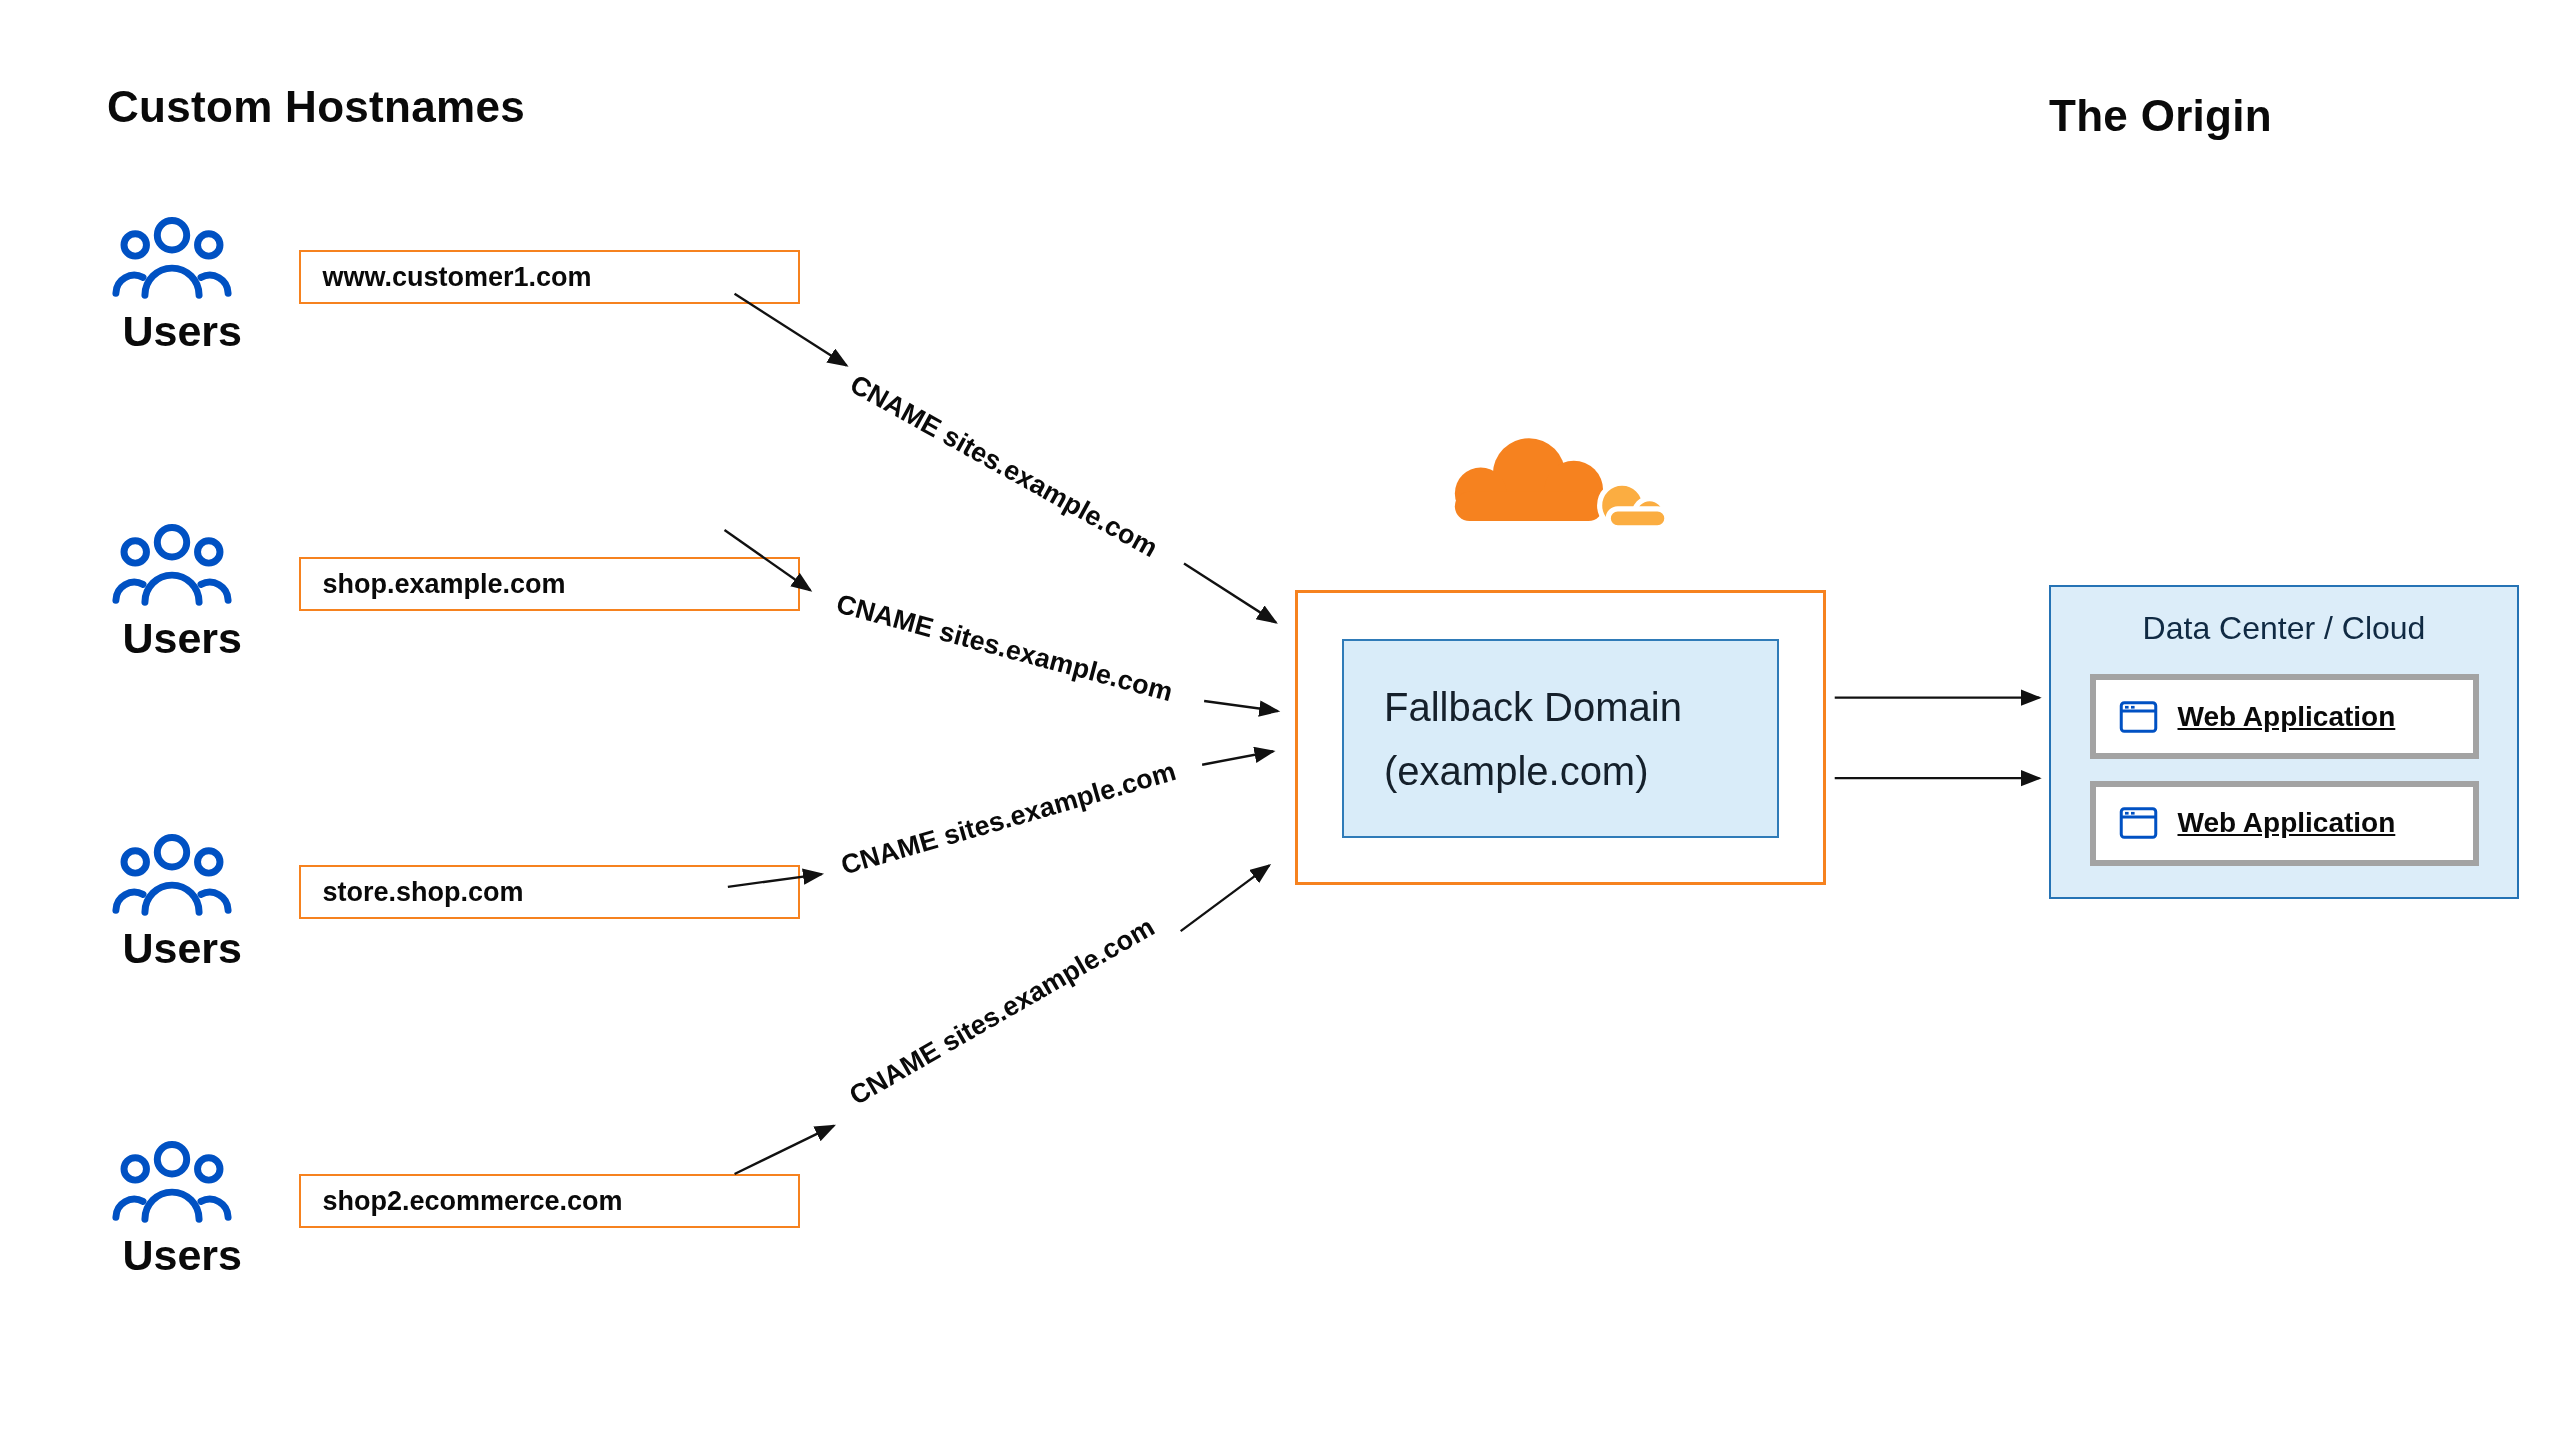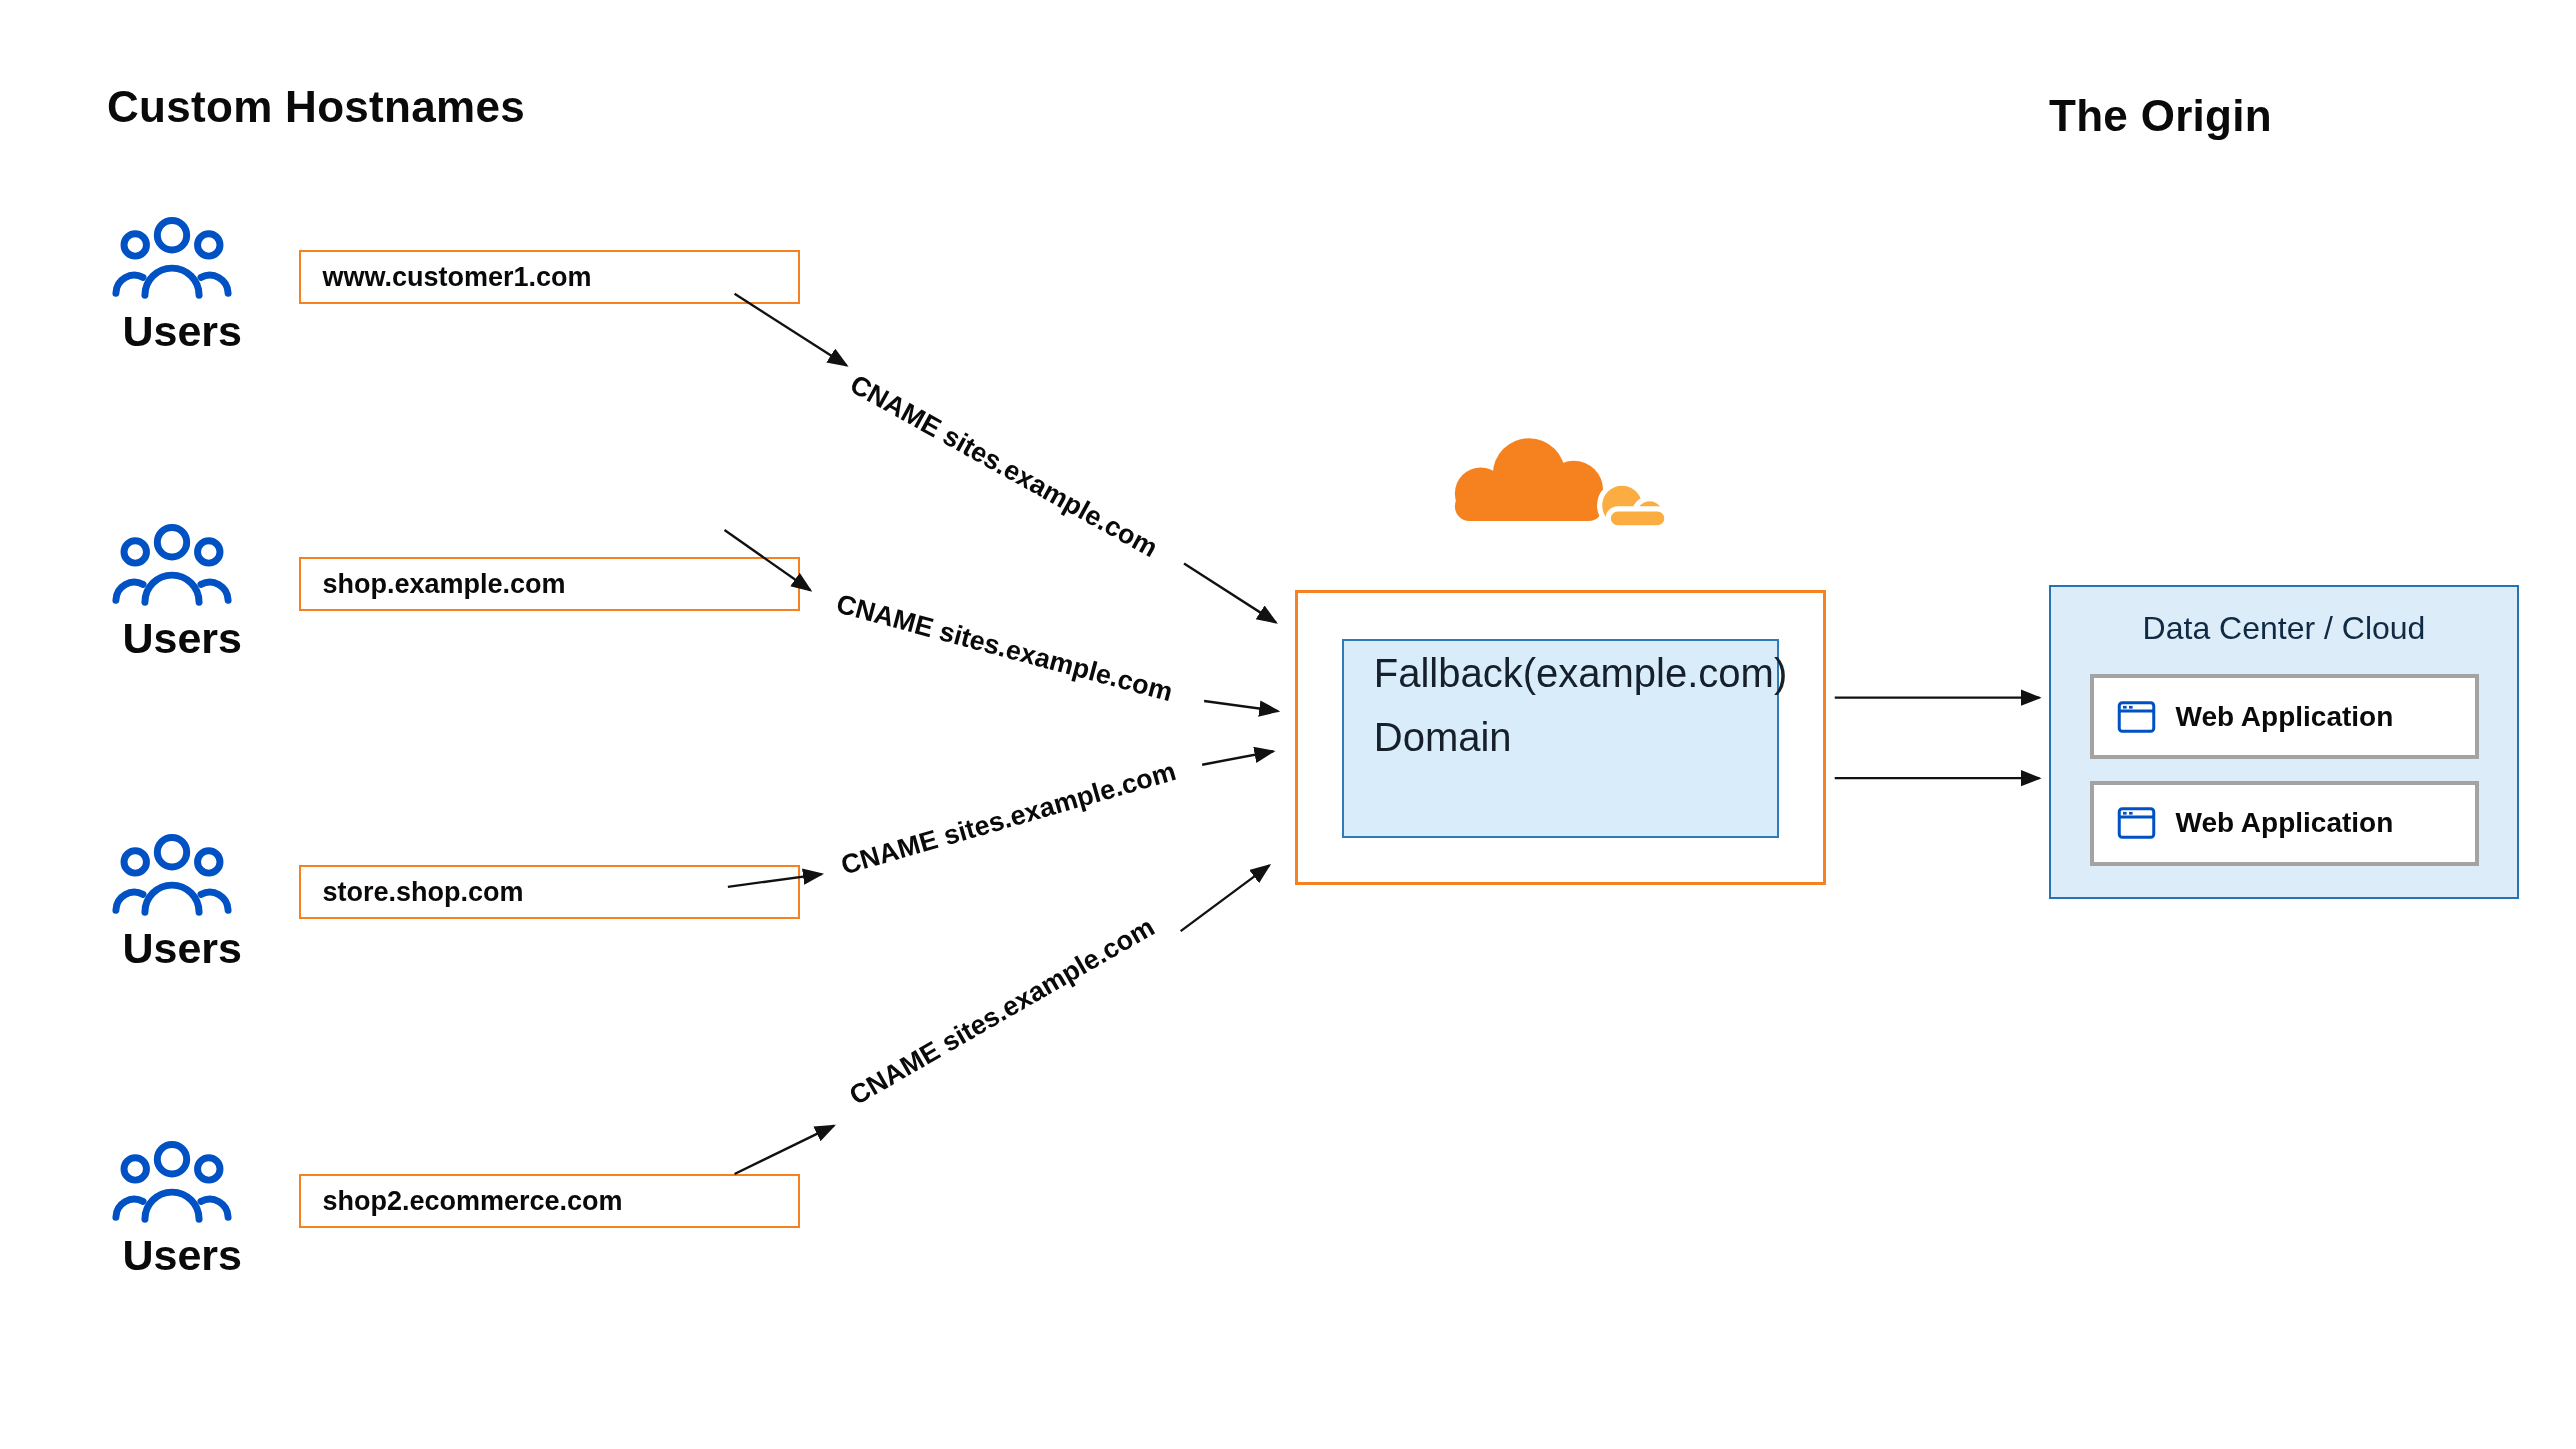--- a/index.html
+++ b/index.html
@@ -89,21 +89,21 @@
     border: 3.4px solid #F6821F;
     box-sizing: border-box;
   }
   #fallback-inner {
     left: 1342px; top: 639px;
     width: 437px; height: 199px;
     background: #D9ECF9;
     border: 2px solid #2F7BB8;
     box-sizing: border-box;
     display: flex;
-    flex-direction: row;
+    flex-direction: column;
     justify-content: center;
     padding-left: 40px;
     font-size: 40px;
     font-weight: 500;
     line-height: 1.6;
     color: #15202B;
   }
 
   
   #origin-box {
@@ -119,26 +119,27 @@
     font-size: 32px;
     font-weight: 500;
     color: #102A43;
     white-space: nowrap;
   }
   .web-app-box {
     width: 389px;
     height: 85px;
     margin: 0 auto;
     background: #ffffff;
-    border: 4px solid #a3a3a3;
+    border: 6px solid #a3a3a3;
     box-sizing: border-box;
     display: flex;
     align-items: center;
     padding-left: 23px;
     gap: 20px;
+    text-decoration: underline;
   }
   #web-app-1 { margin-top: 27px; }
   #web-app-2 { margin-top: 21.5px; }
   .web-app-box svg { width: 39px; height: 34px; flex: 0 0 auto; }
   .web-app-label {
     font-size: 28px;
     font-weight: 700;
     white-space: nowrap;
   }
 </style>

